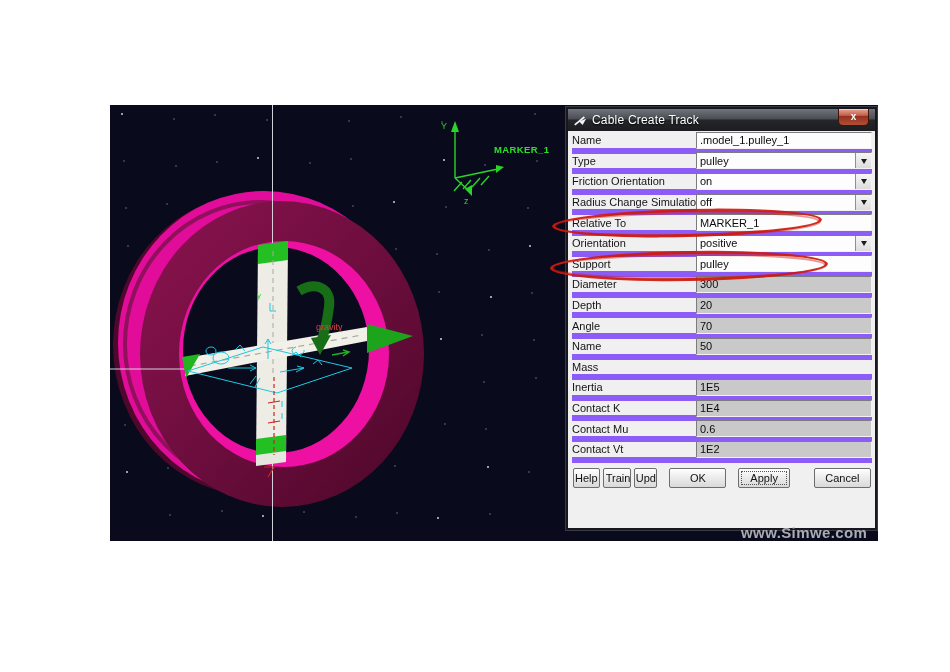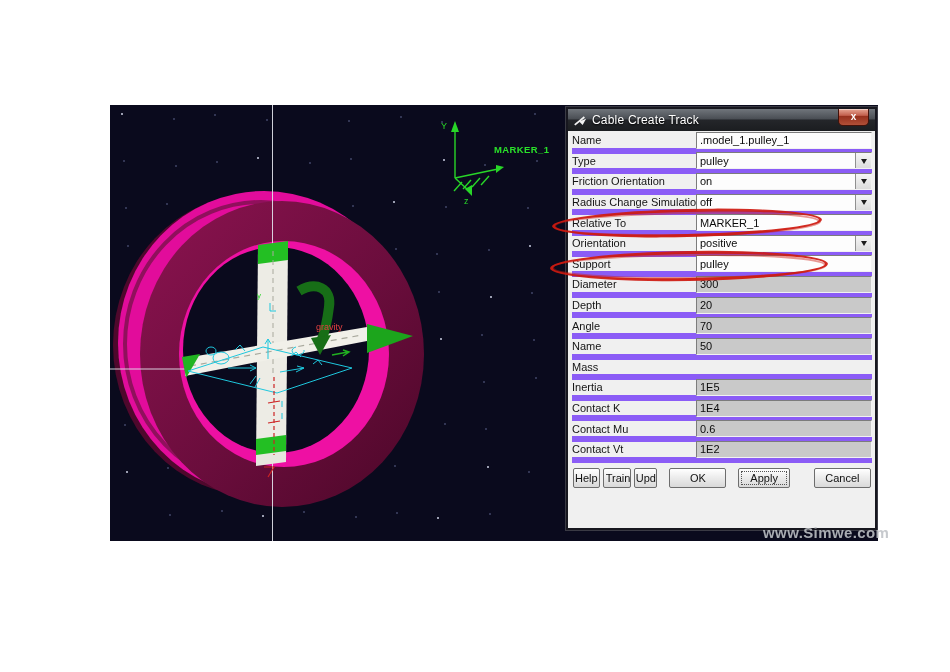--- a/index.html
+++ b/index.html
@@ -28,21 +28,21 @@
   .darrow{position:absolute;right:0;top:0;bottom:0;width:16px;background:linear-gradient(#f6f6f6,#dcdcdc);border-left:1px solid #909090;display:flex;align-items:center;justify-content:center;cursor:pointer;}
   .tri{width:0;height:0;border:3.5px solid transparent;border-top:5px solid #1c1c1c;margin-top:4px;}
   .btnrow{display:flex;align-items:center;margin-top:5px;padding:0 1px;}
   .btn{height:20px;border:1px solid #6d6d6d;border-radius:2px;background:linear-gradient(#ffffff 0%,#ededed 45%,#d9d9d9 100%);font-size:11px;color:#111;text-align:center;line-height:18px;cursor:pointer;}
   .b-help{width:28px;} .b-train{width:30px;margin-left:3px;text-align:right;} .b-upd{width:24px;margin-left:3px;}
   .b-ok{width:60px;margin-left:12px;} .b-apply{width:54px;margin-left:12px;outline:1px dotted #555;outline-offset:-4px;} .b-cancel{width:60px;margin-left:24px;}
 
   
   .ellipse{position:absolute;border:3px solid rgba(206,26,16,.92);border-radius:50%;z-index:20;pointer-events:none;}
   .ellipse.echo{border-color:rgba(206,26,16,.45);}
-  .watermark{position:absolute;left:763px;top:524px;z-index:30;font-size:15px;font-weight:bold;color:rgba(190,194,198,.88);letter-spacing:.4px;pointer-events:none;}
+  .watermark{position:absolute;left:741px;top:524px;z-index:30;font-size:15px;font-weight:bold;color:rgba(190,194,198,.88);letter-spacing:.4px;pointer-events:none;}
 </style>
 </head>
 <body>
 
 <div class="canvas">
 
   <div class="viewport">
     <div class="dots" id="dots">
         <div class="dot" style="left: 11px; top: 8px; background: rgba(225, 230, 250, 0.9);"></div>
         <div class="dot" style="left: 13px; top: 55px; background: rgba(130, 140, 190, 0.45);"></div>

